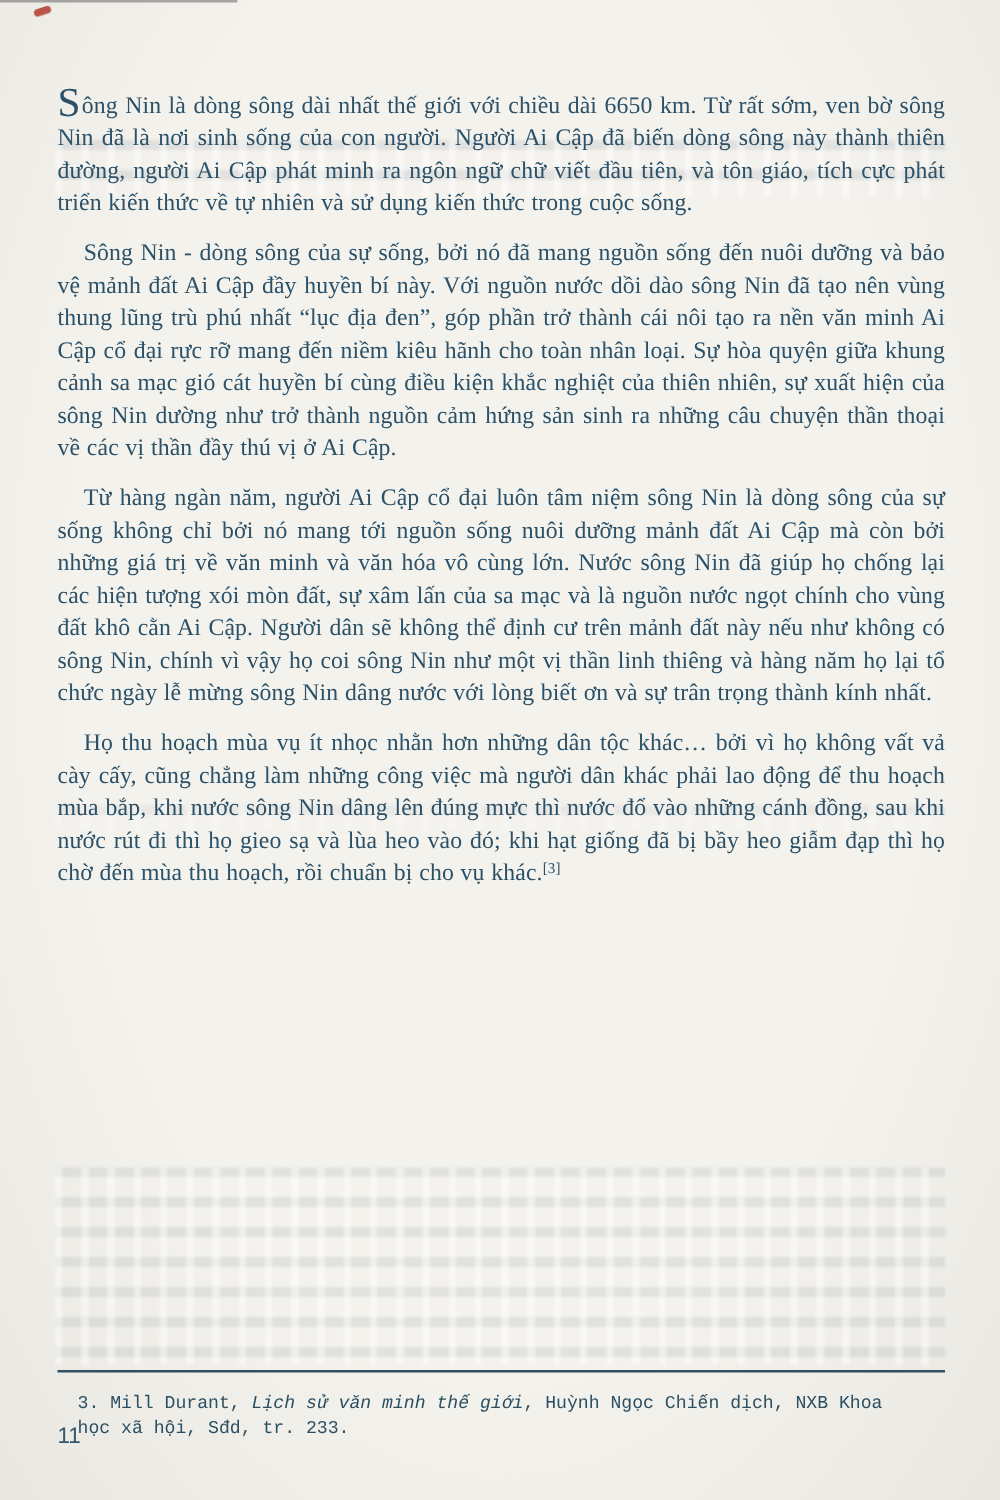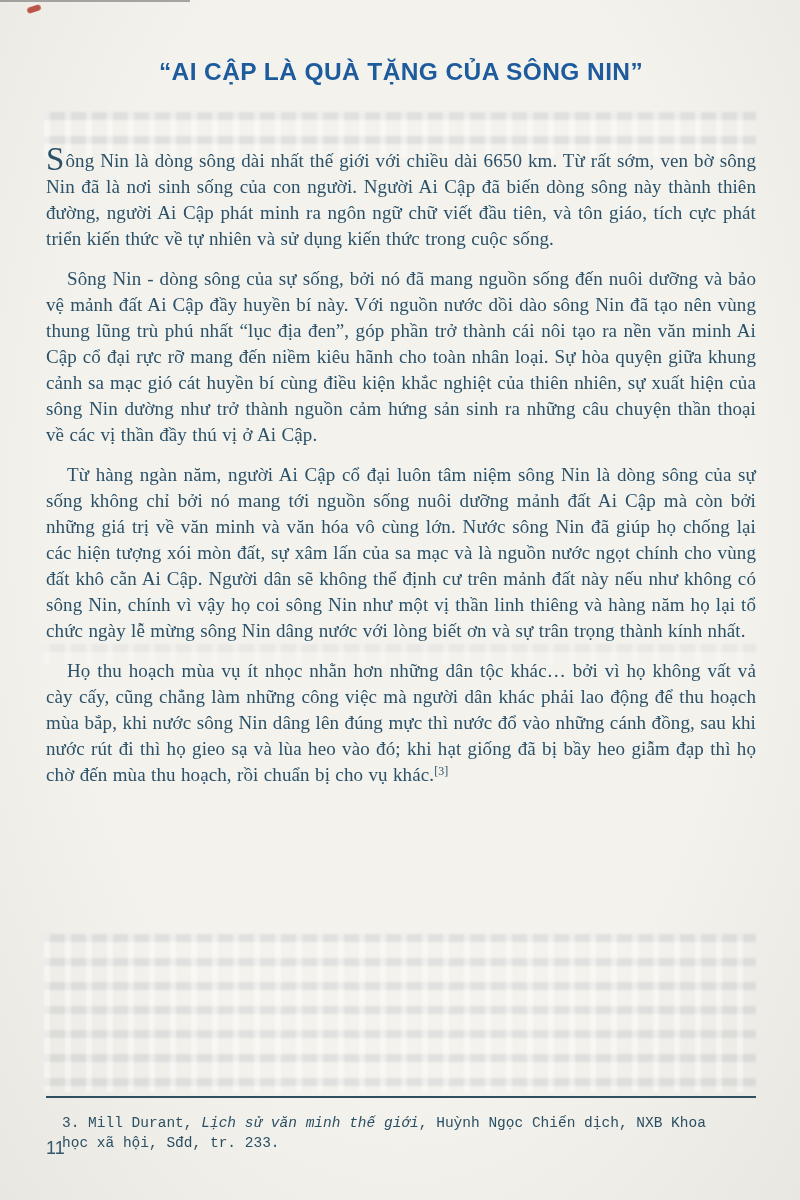--- a/index.html
+++ b/index.html
@@ -92,21 +92,20 @@
 
   <div class="top-edge"></div>
   <div class="ink-smudge"></div>
 
   <div class="ghost a"></div>
   <div class="ghost b"></div>
   <div class="ghost c"></div>
 
   <div class="content">
 
-    <h1 class="title">“AI CẬP LÀ QUÀ TẶNG CỦA SÔNG NIN”</h1>
 
     <p class="para"><span class="dropcap">S</span><span>ông Nin là dòng sông dài nhất thế giới với chiều dài 6650 km. Từ rất sớm, ven bờ sông Nin đã là nơi sinh sống của con người. Người Ai Cập đã biến dòng sông này thành thiên đường, người Ai Cập phát minh ra ngôn ngữ chữ viết đầu tiên, và tôn giáo, tích cực phát triển kiến thức về tự nhiên và sử dụng kiến thức trong cuộc sống.</span></p>
 
     <p class="para indent"><span>Sông Nin - dòng sông của sự sống, bởi nó đã mang nguồn sống đến nuôi dưỡng và bảo vệ mảnh đất Ai Cập đầy huyền bí này. Với nguồn nước dồi dào sông Nin đã tạo nên vùng thung lũng trù phú nhất “lục địa đen”, góp phần trở thành cái nôi tạo ra nền văn minh Ai Cập cổ đại rực rỡ mang đến niềm kiêu hãnh cho toàn nhân loại. Sự hòa quyện giữa khung cảnh sa mạc gió cát huyền bí cùng điều kiện khắc nghiệt của thiên nhiên, sự xuất hiện của sông Nin dường như trở thành nguồn cảm hứng sản sinh ra những câu chuyện thần thoại về các vị thần đầy thú vị ở Ai Cập.</span></p>
 
     <p class="para indent"><span>Từ hàng ngàn năm, người Ai Cập cổ đại luôn tâm niệm sông Nin là dòng sông của sự sống không chỉ bởi nó mang tới nguồn sống nuôi dưỡng mảnh đất Ai Cập mà còn bởi những giá trị về văn minh và văn hóa vô cùng lớn. Nước sông Nin đã giúp họ chống lại các hiện tượng xói mòn đất, sự xâm lấn của sa mạc và là nguồn nước ngọt chính cho vùng đất khô cằn Ai Cập. Người dân sẽ không thể định cư trên mảnh đất này nếu như không có sông Nin, chính vì vậy họ coi sông Nin như một vị thần linh thiêng và hàng năm họ lại tổ chức ngày lễ mừng sông Nin dâng nước với lòng biết ơn và sự trân trọng thành kính nhất.</span></p>
 
 
 
     <p class="para indent"><span>Họ thu hoạch mùa vụ ít nhọc nhằn hơn những dân tộc khác… bởi vì họ không vất vả cày cấy, cũng chẳng làm những công việc mà người dân khác phải lao động để thu hoạch mùa bắp, khi nước sông Nin dâng lên đúng mực thì nước đổ vào những cánh đồng, sau khi nước rút đi thì họ gieo sạ và lùa heo vào đó; khi hạt giống đã bị bầy heo giẫm đạp thì họ chờ đến mùa thu hoạch, rồi chuẩn bị cho vụ khác.</span><sup class="fnref">[3]</sup></p>

